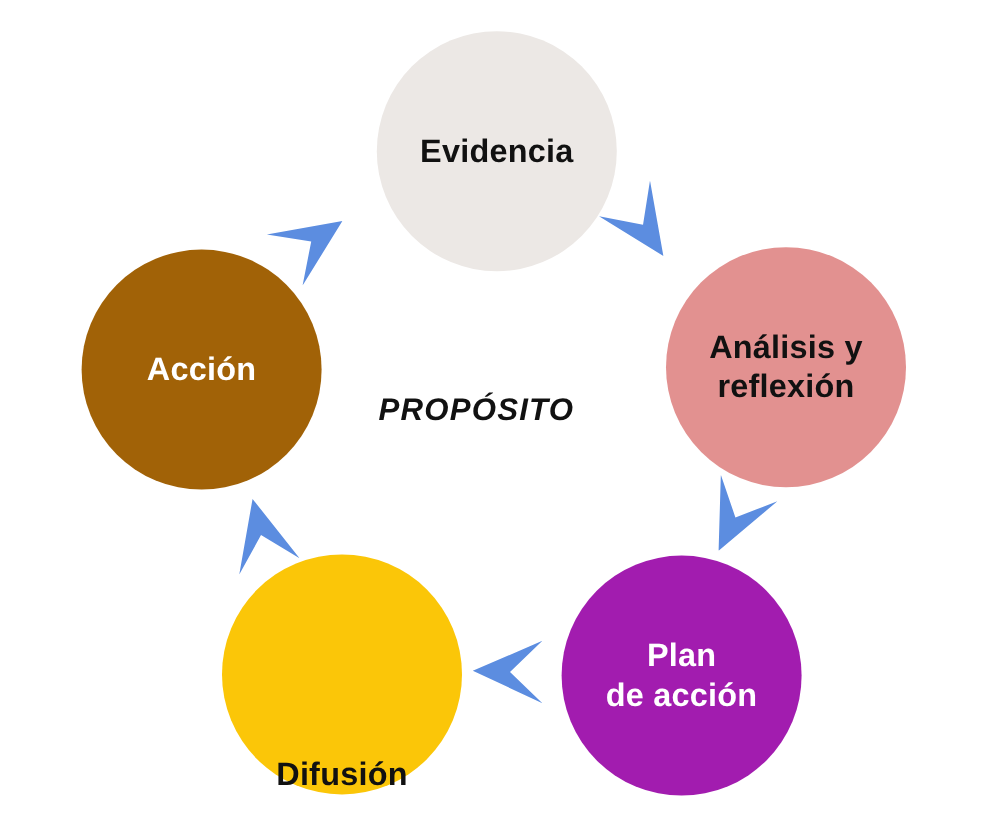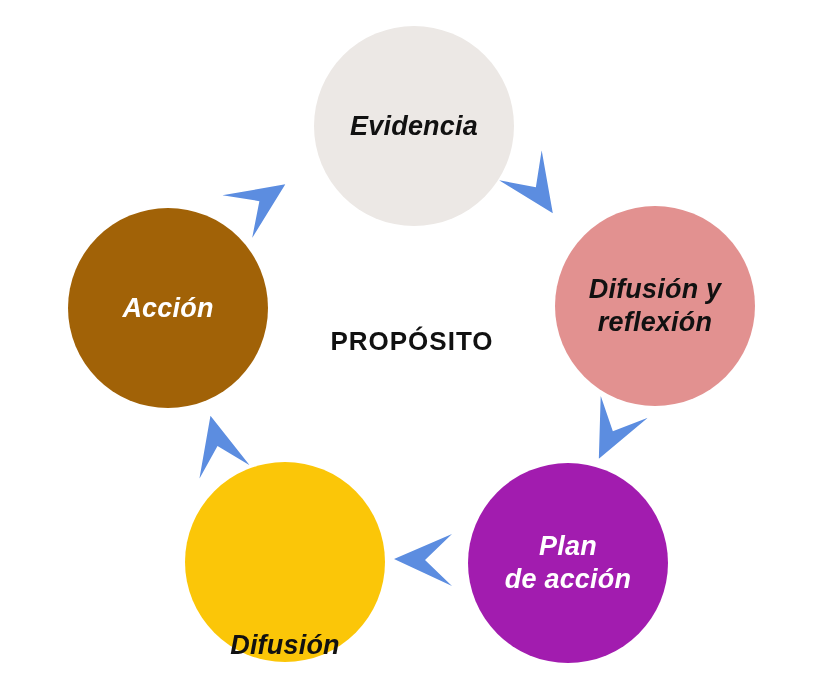--- a/index.html
+++ b/index.html
@@ -16,47 +16,47 @@
     font-family: "Liberation Sans", "DejaVu Sans", sans-serif;
   }
   .circle {
     position: absolute;
     width: 200px;
     height: 200px;
     border-radius: 50%;
     display: flex;
     align-items: center;
     justify-content: center;
-    font-style: italic;
   }
   .circle .label {
     font-weight: 700;
     font-size: 27px;
     line-height: 33px;
     text-align: center;
     white-space: pre-line;
     letter-spacing: 0.2px;
   }
   
   .n0 { left: 314px; top: 26px;  }  
   .n1 { left: 555px; top: 206px; }  
   .n2 { left: 468px; top: 463px; }  
   .n3 { left: 185px; top: 462px; align-items: flex-end; }  
   .n4 { left: 68px;  top: 208px; }  
 
   .center-label {
     position: absolute;
-    left: 312px;
+    left: 297px;
     top: 326px;
     width: 200px;
     text-align: center;
     font-weight: 700;
     font-size: 26px;
     letter-spacing: 1px;
     color: #111111;
+    font-style: italic;
   }
 
   .arrow {
     position: absolute;
     width: 58px;
     height: 52px;
   }
   .arrow svg { display: block; width: 100%; height: 100%; }
   
   .a0 { left: 508px; top: 163px; transform: rotate(55deg); }    
@@ -68,21 +68,21 @@
 </head>
 <body>
 
 <div class="canvas" style="background: rgb(255, 255, 255);">
 
   <div class="circle n0" style="background: rgb(236, 232, 229); color: rgb(17, 17, 17);">
     <span class="label">Evidencia</span>
   </div>
 
   <div class="circle n1" style="background: rgb(226, 145, 144); color: rgb(17, 17, 17);">
-    <span class="label">Difusión y
+    <span class="label">Análisis y
 reflexión</span>
   </div>
 
   <div class="circle n2" style="background: #a21caf; color: rgb(255, 255, 255);">
     <span class="label">Plan
 de acción</span>
   </div>
 
   <div class="circle n3" style="background: rgb(251, 198, 8); color: rgb(17, 17, 17);">
     <span class="label">Difusión</span>

